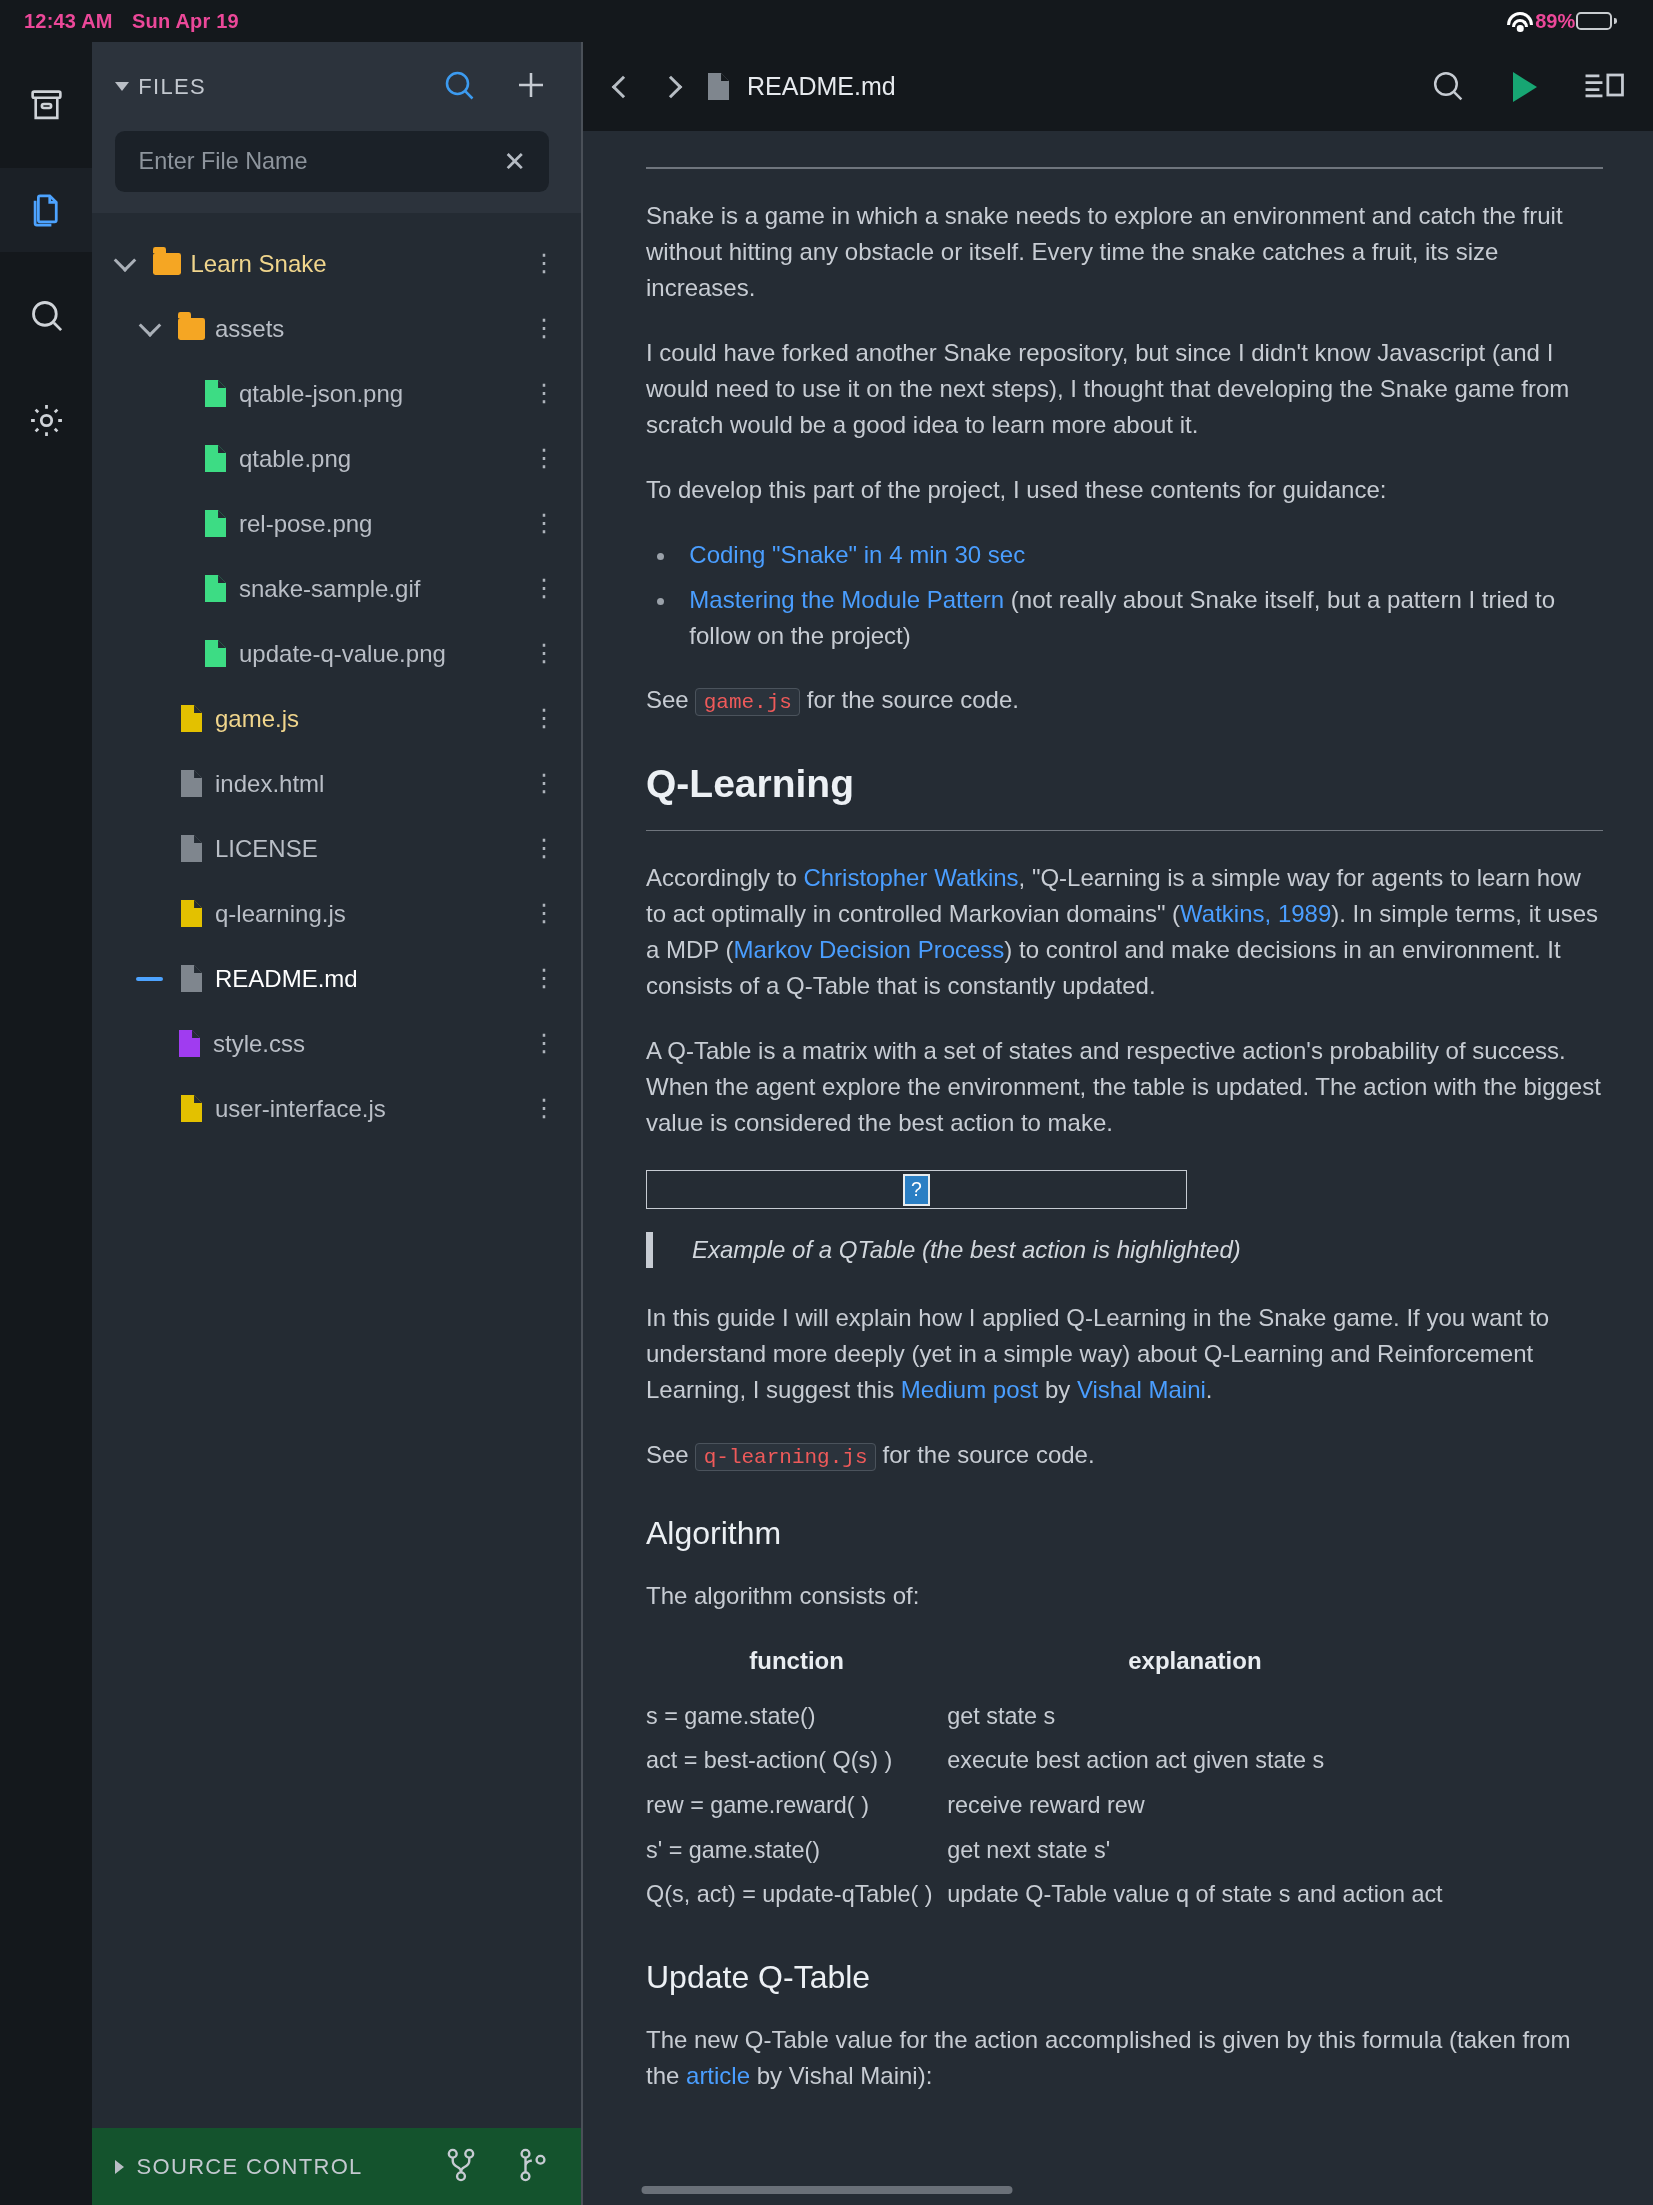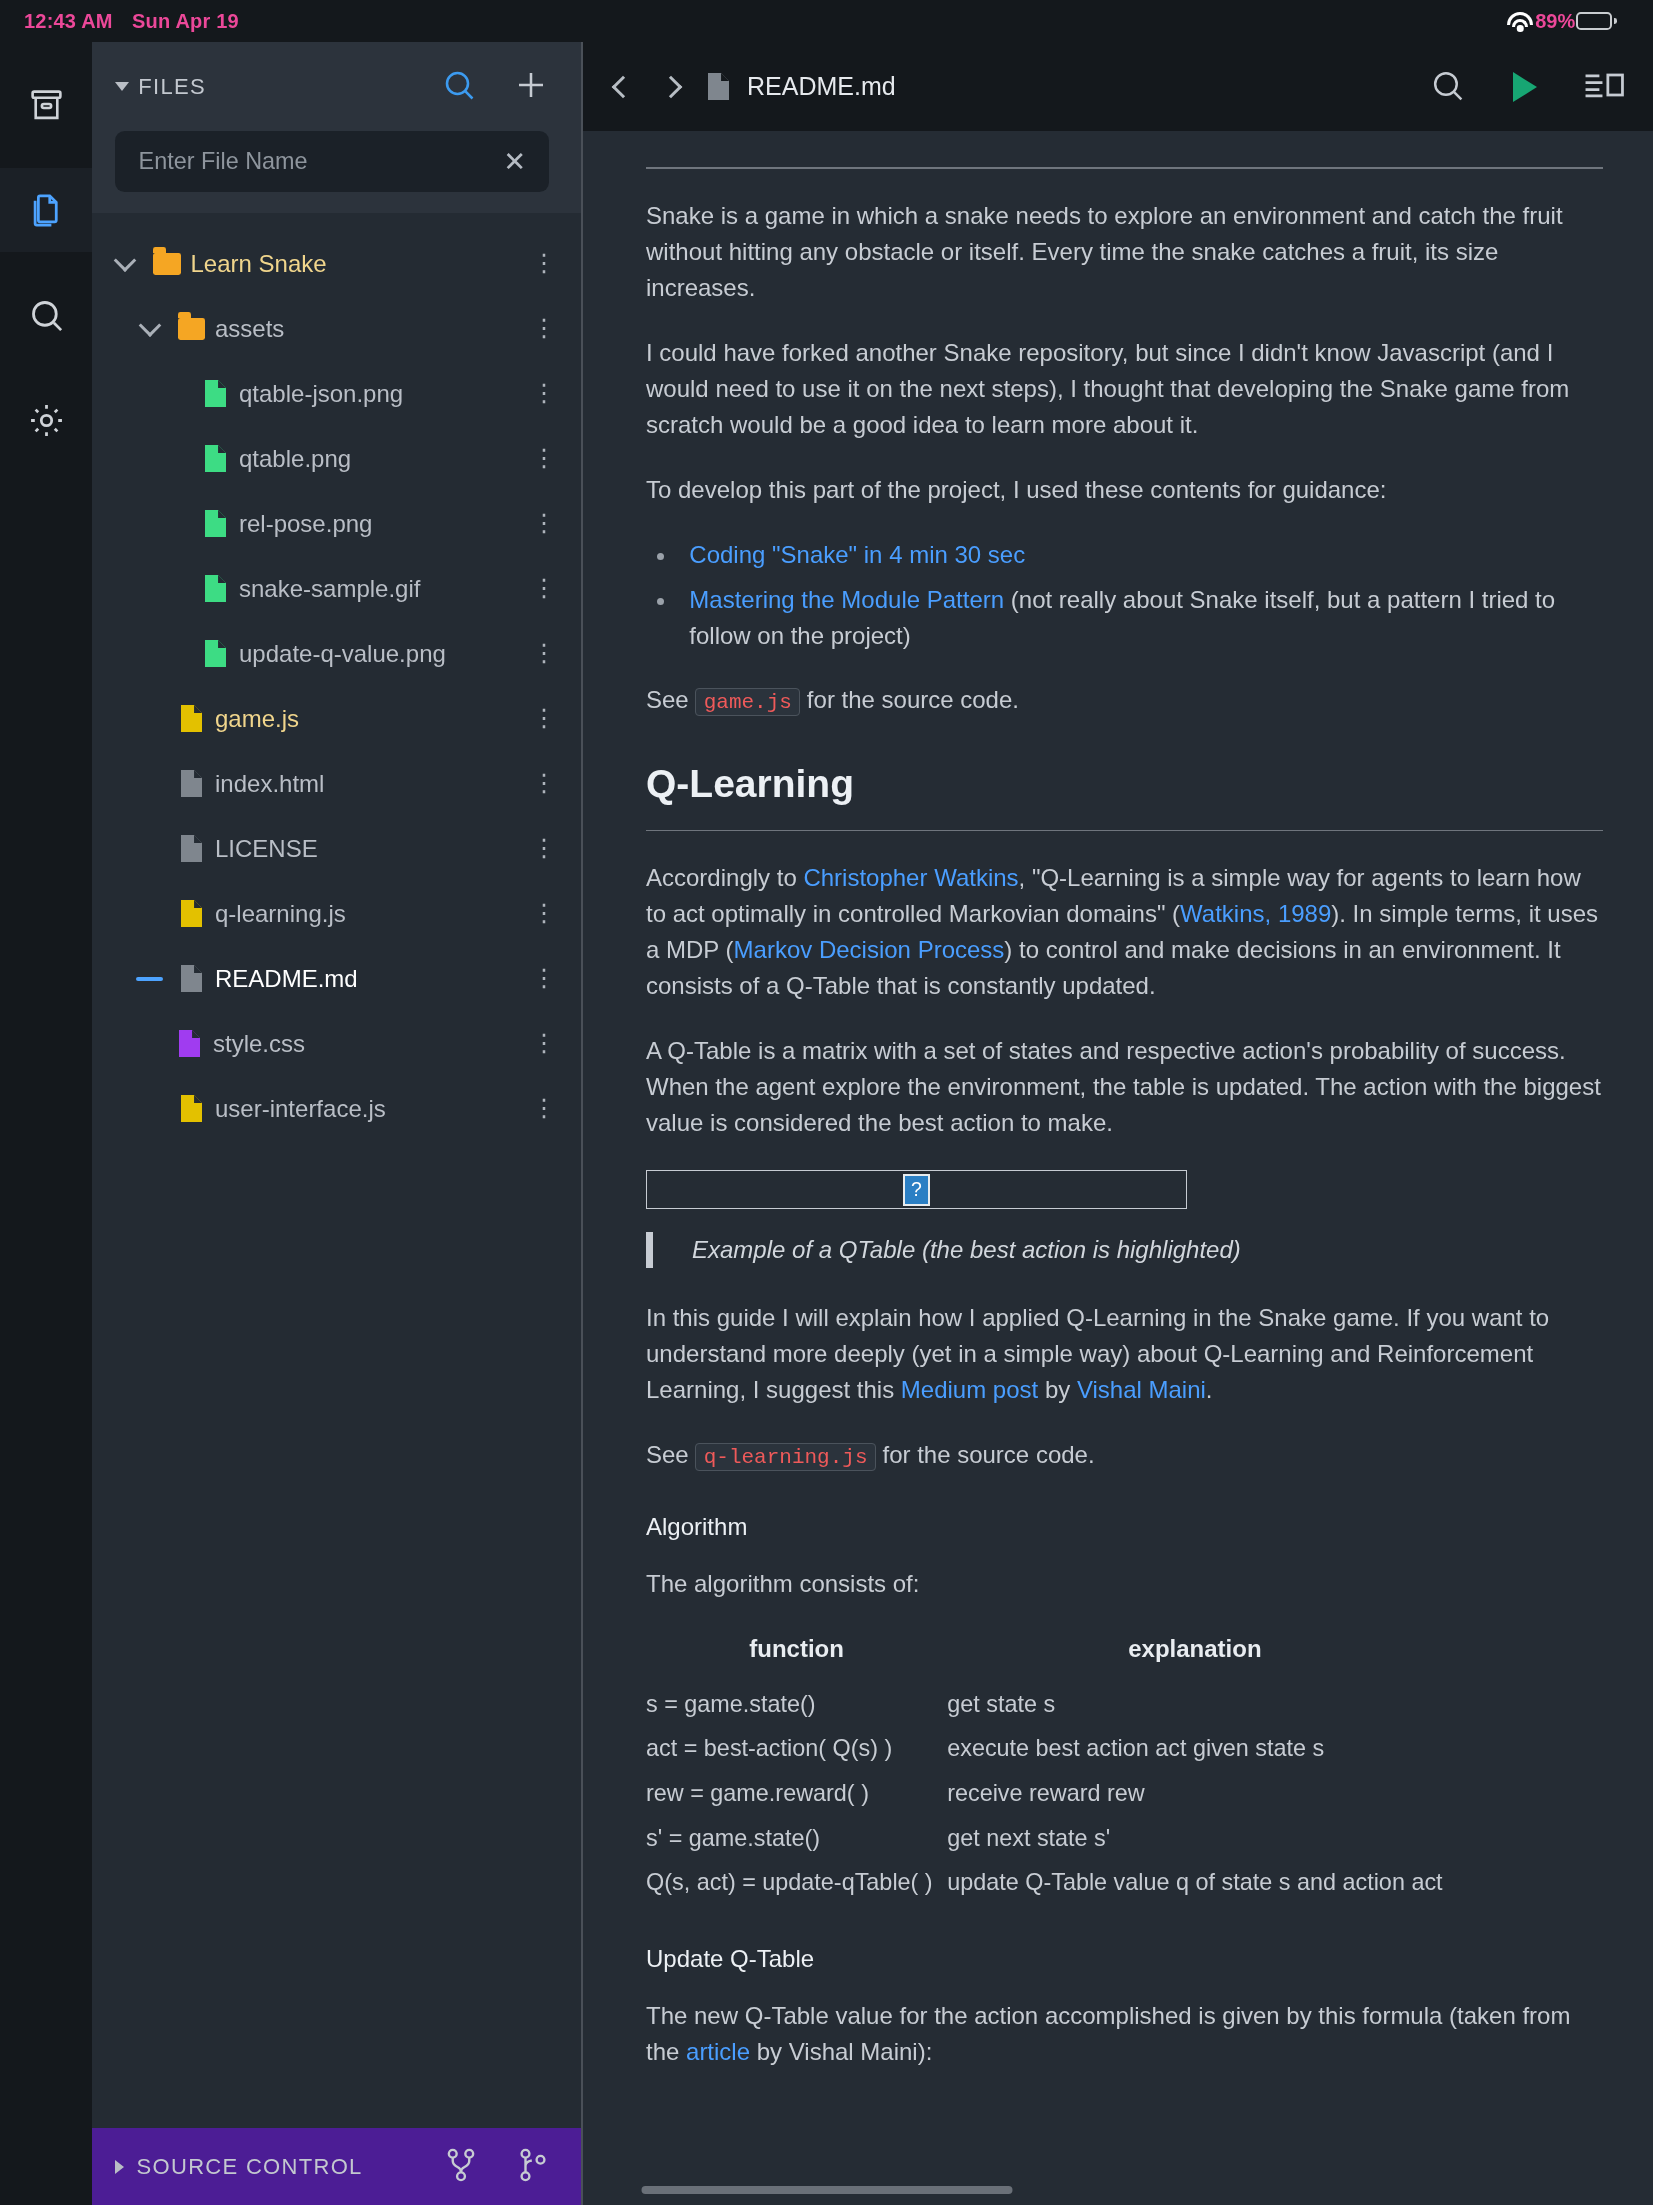--- a/index.html
+++ b/index.html
@@ -122,21 +122,21 @@
     position: absolute; inset: 0; background: currentColor;
     clip-path: polygon(0 0, 62% 0, 100% 30%, 100% 100%, 0 100%);
   }
   .filedoc b {
     position: absolute; top: 0; right: 0; width: 38%; height: 30%;
     background: #242b33;
     clip-path: polygon(0 0, 100% 100%, 0 100%);
   }
 
   .scm-bar {
-    flex: 0 0 77px; height: 77px; background: #4c1d95;
+    flex: 0 0 77px; height: 77px; background: #14532d;
     display: flex; align-items: center; padding: 0 32px 0 22.6px;
   }
   .scm-actions { margin-left: auto; display: flex; align-items: center; gap: 40px; }
 
   
   .editor { flex: 1; display: flex; flex-direction: column; background: #14181c; min-width: 0; }
   .editor-toolbar {
     height: 89px; flex: 0 0 89px; display: flex; align-items: center;
     padding: 0 29px 0 32px; color: #c8cdd3;
   }
@@ -151,21 +151,21 @@
   .tb-right { margin-left: auto; display: flex; align-items: center; gap: 47px; }
   .play-tri { width: 0; height: 0; border-left: 24px solid #17a673; border-top: 15.3px solid transparent; border-bottom: 15.3px solid transparent; }
 
   .doc {
     flex: 1; overflow: hidden; background: #252c34;
     padding: 36px 50px 0 63px;
     color: #c7ccd3; font-size: 24px; line-height: 1.5;
   }
   .doc h1 { font-size: 42px; font-weight: 400; color: #ecf0f4; margin-bottom: 18px; letter-spacing: 0.2px; }
   .doc h2 { font-size: 39px; font-weight: 700; color: #ecf0f4; margin: 37px 0 16px; }
-  .doc h3 { font-size: 24px; font-weight: 400; color: #ecf0f4; margin: 36px 0 21px; }
+  .doc h3 { font-size: 32px; font-weight: 400; color: #ecf0f4; margin: 36px 0 21px; }
   .rule { height: 1.6px; background: #6f757d; margin-bottom: 29px; }
   .doc p { margin: 0 0 29px; }
   .doc a { color: #4a9eff; text-decoration: none; }
   .doc ul { margin: 0 0 27.4px 32px; }
   .doc li { margin-bottom: 9.7px; padding-left: 11.3px; }
   .doc li::marker { color: #9aa1a9; }
   code.inline {
     font-family: "Liberation Mono", monospace;
     color: #ef5a5a; background: #2b333c; border: 0.8px solid #4b535c;
     border-radius: 4px; padding: 1.6px 7.3px; font-size: 21px;

